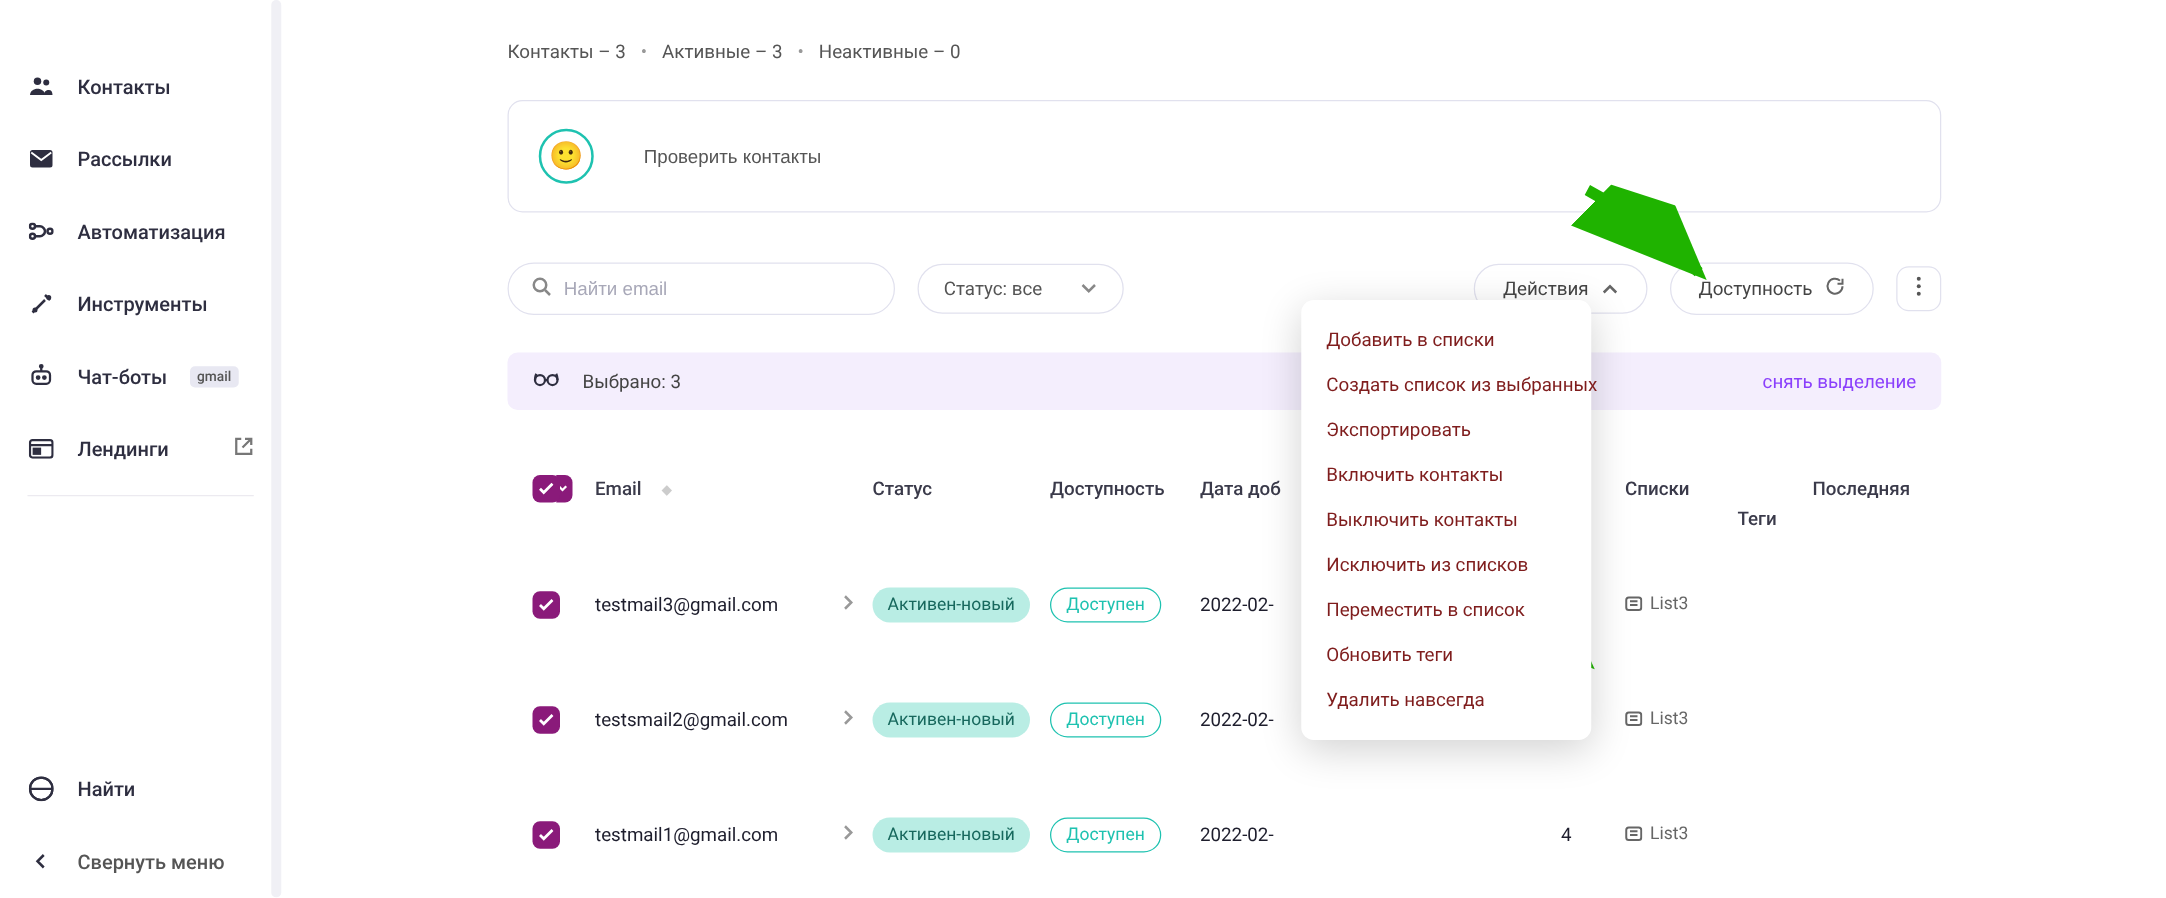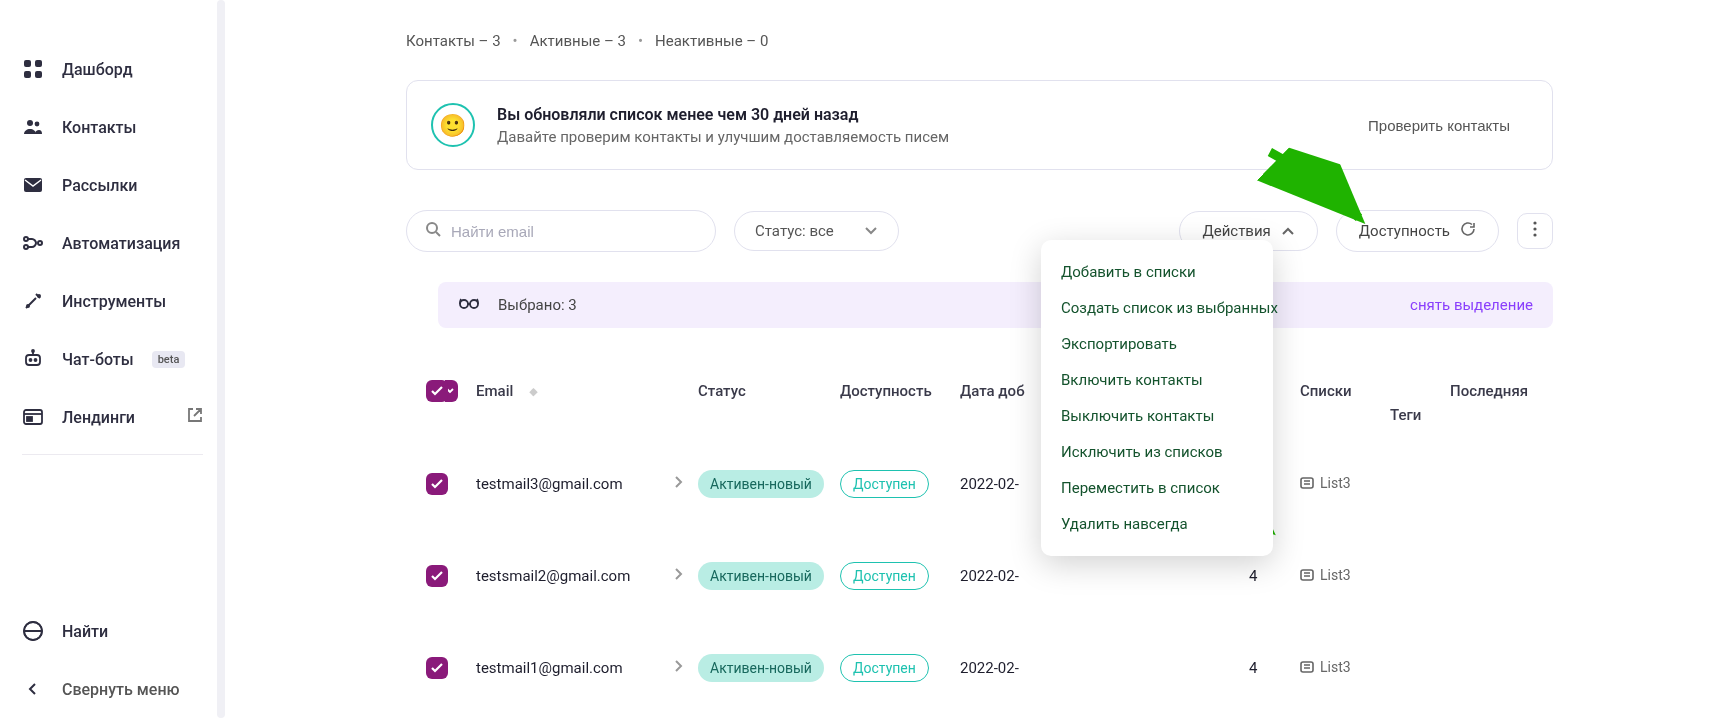--- a/index.html
+++ b/index.html
@@ -24,21 +24,21 @@
 .notice-btn { background: none; border: none; color: #555; font-size: 15px; cursor: pointer; padding: 10px 18px; }
 .controls { display: flex; align-items: center; gap: 18px; margin-bottom: 30px; }
 .search { display: flex; align-items: center; gap: 10px; border: 1px solid #e1e1ee; border-radius: 22px; padding: 10px 18px; width: 310px; }
 .search input { border: none; outline: none; font-size: 15px; flex: 1; color: #333; }
 .search input::placeholder { color: #a8a8b8; }
 .status-pill { display: flex; align-items: center; gap: 30px; border: 1px solid #e1e1ee; border-radius: 22px; padding: 10px 20px; color: #555; cursor: pointer; }
 .spacer { flex: 1; }
 .actions-btn { display: flex; align-items: center; gap: 10px; border: 1px solid #e1e1ee; border-radius: 22px; padding: 10px 22px; cursor: pointer; background: #fff; position: relative; color: #444; }
 .seg-btn { display: flex; align-items: center; gap: 10px; border: 1px solid #e1e1ee; border-radius: 22px; padding: 10px 22px; cursor: pointer; color: #444; }
 .more-btn { border: 1px solid #e1e1ee; border-radius: 10px; width: 36px; height: 36px; display: flex; align-items: center; justify-content: center; cursor: pointer; color: #555; }
-.sel-bar { background: #f4eefd; border-radius: 8px; padding: 14px 20px; display: flex; align-items: center; margin-bottom: 16px; margin-left: 32px; }
+.sel-bar { background: #f4eefd; border-radius: 8px; padding: 14px 20px; display: flex; align-items: center; margin-bottom: 16px; }
 .sel-bar .glasses { margin-right: 18px; color: #2e2e40; }
 .sel-bar .sel-text { color: #444; font-size: 15px; }
 .sel-bar .clear { margin-left: auto; color: #8a3ffc; font-size: 15px; cursor: pointer; }
 .table { width: 100%; }
 .thead { display: flex; align-items: center; padding: 14px 20px; color: #3a3a4a; font-size: 15px; font-weight: 500; }
 .tbody .row { display: flex; align-items: center; padding: 22px 20px; }
 .cb { width: 22px; height: 22px; border-radius: 6px; background: #8a1a7a; display: inline-flex; align-items: center; justify-content: center; cursor: pointer; flex-shrink: 0; }
 .cb.hdr { display: inline-flex; position: relative; }
 .cb svg { color: #fff; }
 .col-cb { width: 50px; display: flex; align-items: center; gap: 4px; }
@@ -47,50 +47,39 @@
 .col-status { width: 142px; }
 .col-avail { width: 120px; }
 .col-date { width: 340px; }
 .col-lists { width: 90px; }
 .col-tags { width: 60px; margin-top: 48px; }
 .col-last { flex: 1; }
 .badge-active { background: #b9ede4; color: #17685d; padding: 6px 12px; border-radius: 14px; font-size: 14px; display: inline-block; }
 .badge-avail { border: 1px solid #1ec2b0; color: #1ec2b0; padding: 5px 12px; border-radius: 14px; font-size: 14px; display: inline-block; }
 .list-chip { display: inline-flex; align-items: center; gap: 6px; color: #666; font-size: 14px; }
 .dropdown { position: absolute; top: 240px; right: 460px; background: #fff; border-radius: 10px; box-shadow: 0 8px 32px rgba(0,0,0,0.18); padding: 14px 0; width: 232px; z-index: 10; }
-.dropdown .item { padding: 9px 20px; font-size: 15px; color: #14532d; cursor: pointer; white-space: nowrap; }
+.dropdown .item { padding: 9px 20px; font-size: 15px; color: #7f1d1d; cursor: pointer; white-space: nowrap; }
 .scrollbar { height: 16px; background: #f2f2f7; margin-top: 6px; position: relative; border-radius: 2px; }
 .scrollbar .thumb { position: absolute; left: 18px; top: 2px; height: 12px; width: 70%; background: #d5d5e2; border-radius: 2px; }
 .footer { display: flex; align-items: center; padding: 24px 20px 0 20px; color: #444; font-size: 15px; }
 .footer .pager { display: inline-flex; align-items: center; gap: 8px; border: 1px solid #e1e1ee; border-radius: 8px; padding: 4px 12px; margin-left: 14px; }
 .footer .range { margin-left: auto; }
 .arrow { position: absolute; z-index: 5; pointer-events: none; }
 .arrow.a1 { top: 158px; left: 1030px; transform: rotate(18deg); }
 .arrow.a2 { top: 384px; left: 938px; transform: rotate(14deg); }
 .arrow.a3 { top: 480px; left: 958px; transform: rotate(14deg); }
 .sort-icons { color: #ccc; font-size: 11px; margin-left: 6px; }
 </style>
 </head>
 <body>
 
 <div class="app">
   <aside class="sidebar">
     <div class="nav-item">
       <span class="icon">
-          <svg width="20" height="20" viewBox="0 0 20 20">
-            <rect x="1" y="1" width="7" height="7" rx="2" fill="currentColor"></rect>
-            <rect x="12" y="1" width="7" height="7" rx="2" fill="currentColor"></rect>
-            <rect x="1" y="12" width="7" height="7" rx="2" fill="currentColor"></rect>
-            <rect x="12" y="12" width="7" height="7" rx="2" fill="currentColor"></rect>
-          </svg>
-        </span>
-      <span>Дашборд</span>
-    </div>
-    <div class="nav-item">
-      <span class="icon">
           <svg width="20" height="20" viewBox="0 0 20 20" fill="currentColor">
             <circle cx="7" cy="6" r="3"></circle>
             <circle cx="14" cy="7" r="2.4"></circle>
             <path d="M1 17c0-3 3-5 6-5s6 2 6 5"></path>
             <path d="M12 17c0-2.5 2-4 4-4s3 1.5 3 4"></path>
           </svg>
         </span>
       <span>Контакты</span>
     </div>
     <div class="nav-item">
@@ -128,21 +117,21 @@
       <span class="icon">
           <svg width="20" height="20" viewBox="0 0 20 20" fill="none" stroke="currentColor" stroke-width="1.8">
             <rect x="3" y="6" width="14" height="10" rx="3"></rect>
             <circle cx="7.5" cy="11" r="1" fill="currentColor"></circle>
             <circle cx="12.5" cy="11" r="1" fill="currentColor"></circle>
             <path d="M10 6V3"></path>
             <circle cx="10" cy="2" r="1" fill="currentColor"></circle>
           </svg>
         </span>
       <span>Чат-боты</span>
-      <span class="badge">beta</span>
+      <span class="badge">gmail</span>
     </div>
     <div class="nav-item">
       <span class="icon">
           <svg width="20" height="16" viewBox="0 0 20 16" fill="none" stroke="currentColor" stroke-width="1.8">
             <rect x="1" y="1" width="18" height="14" rx="2"></rect>
             <path d="M1 5h18"></path>
             <rect x="4" y="8" width="5" height="4" fill="currentColor"></rect>
           </svg>
         </span>
       <span>Лендинги</span>
@@ -178,24 +167,20 @@
       <span class="sep">•</span>
       <span>Активные – 3</span>
       <span class="sep">•</span>
       <span>Неактивные – 0</span>
     </div>
 
     <div class="notice">
       <div class="notice-icon-wrap">
           <span>🙂</span>
         </div>
-      <div class="notice-text">
-        <div class="notice-title">Вы обновляли список менее чем 30 дней назад</div>
-        <div class="notice-sub">Давайте проверим контакты и улучшим доставляемость писем</div>
-      </div>
       <button class="notice-btn">Проверить контакты</button>
     </div>
 
     <div class="controls">
       <div class="search">
         <span style="color:#888"><svg width="16" height="16" viewBox="0 0 16 16" fill="none" stroke="currentColor" stroke-width="2">
               <circle cx="7" cy="7" r="5"></circle>
               <path d="M11 11l4 4"></path>
             </svg></span>
         <input type="text" placeholder="Найти email" style="">
@@ -356,20 +341,21 @@
     </div>
 
     <div class="dropdown" id="dropdown">
         <div class="item">Добавить в списки</div>
         <div class="item">Создать список из выбранных</div>
         <div class="item">Экспортировать</div>
         <div class="item">Включить контакты</div>
         <div class="item">Выключить контакты</div>
         <div class="item">Исключить из списков</div>
         <div class="item">Переместить в список</div>
+        <div class="item">Обновить теги</div>
         <div class="item">Удалить навсегда</div>
       </div>
 
     <svg class="arrow a1" width="120" height="60" viewBox="0 0 120 60">
         <defs>
           <marker id="ah1" markerWidth="14" markerHeight="14" refX="11" refY="5" orient="auto">
             <path d="M0,0 L12,5 L0,10 Z" fill="#1fb300"></path>
           </marker>
         </defs>
         <path d="M5 10 Q60 20 110 45" stroke="#1fb300" stroke-width="9" fill="none" marker-end="url(#ah1)"></path>

